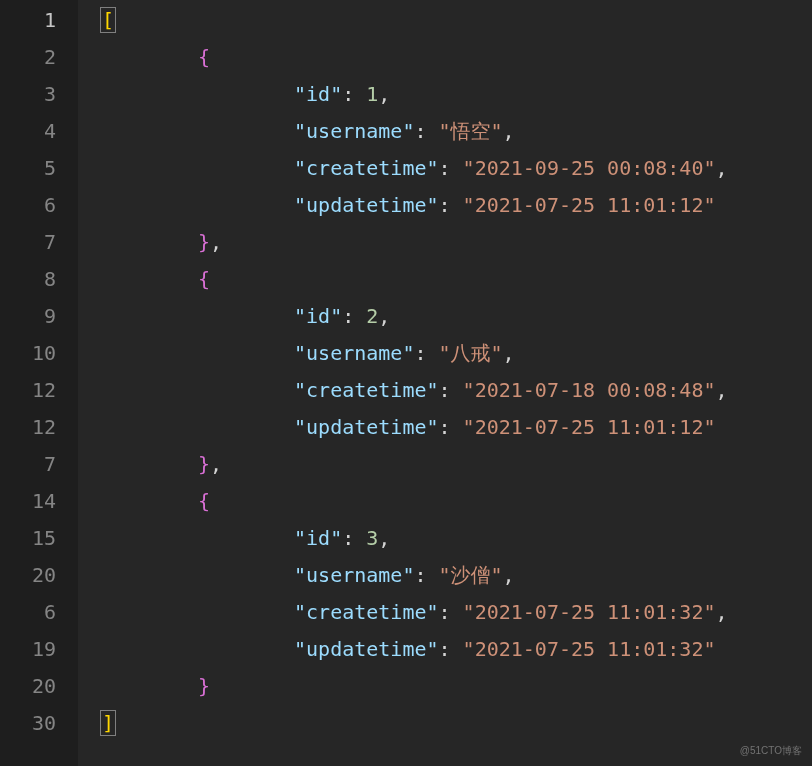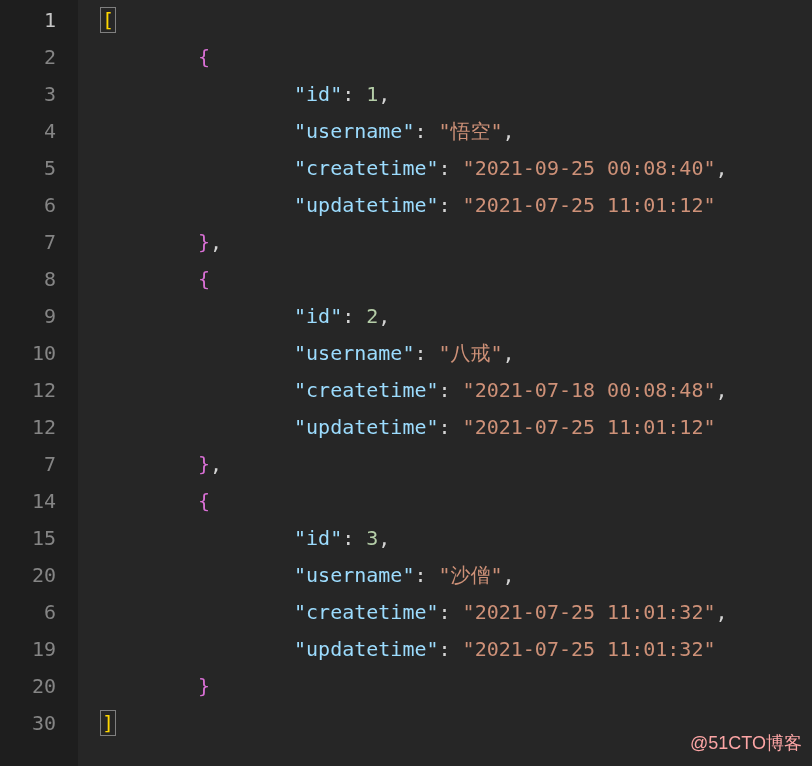--- a/index.html
+++ b/index.html
@@ -55,22 +55,22 @@
     .bracket-yellow { color: #ffd700; }
     .bracket-pink { color: #da70d6; }
     .key { color: #9cdcfe; }
     .string { color: #ce9178; }
     .number { color: #b5cea8; }
     .colon { color: #d4d4d4; }
     .watermark {
       position: absolute;
       bottom: 6px;
       right: 10px;
-      color: #fca5a5;
-      font-size: 18px;
+      color: #737373;
+      font-size: 10px;
       font-family: sans-serif;
       margin-left: 31px;
     }
     .cursor-highlight {
       border: 1px solid #7f7f7f;
       padding: 0 1px;
       margin: 0 -2px;
     }
     .indent1 { padding-left: 96px; }
     .indent2 { padding-left: 192px; }

